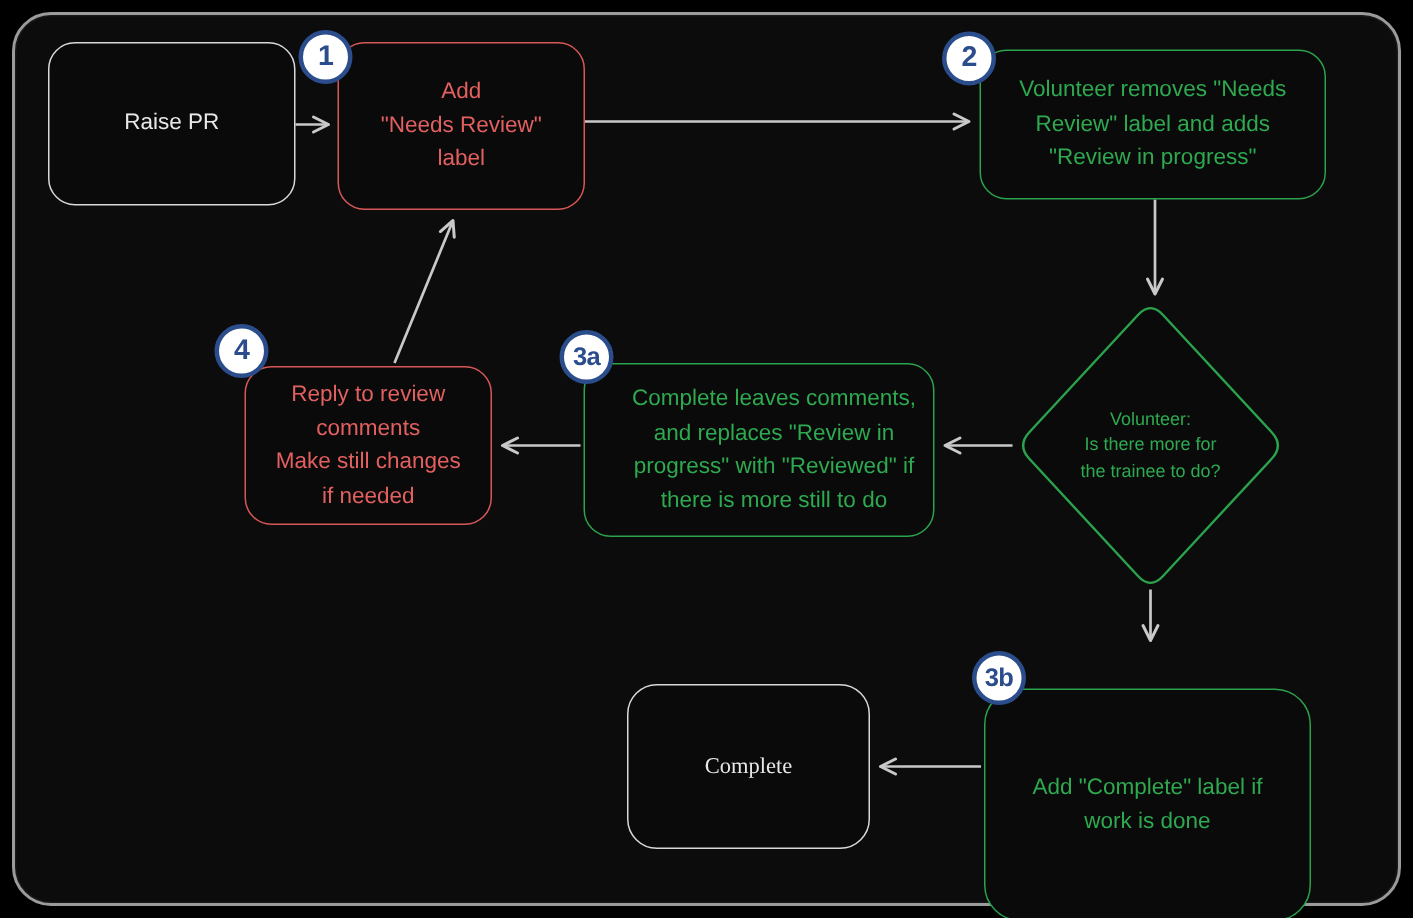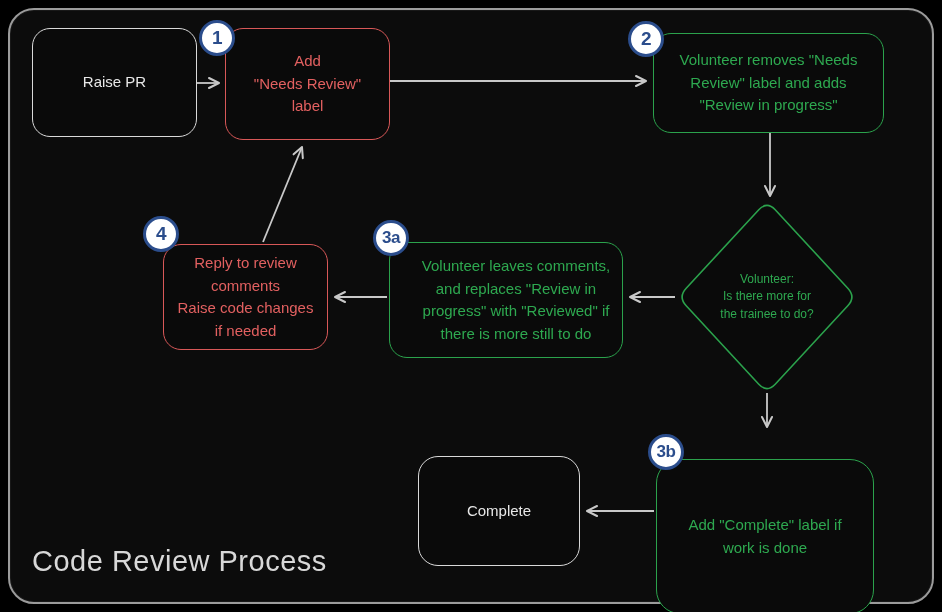--- a/index.html
+++ b/index.html
@@ -48,21 +48,21 @@
   .node.neutral { border: 1.5px solid #d9d9d9; color: #e8e8e8; }
   .node.red     { border: 1.5px solid #d85858; color: #e26060; }
   .node.green   { border: 1.5px solid #2ba24c; color: #2ea950; }
 
   #node-raise-pr { left: 32px;  top: 28px;  width: 165px; height: 109px; }
   #node-step1    { left: 225px; top: 28px;  width: 165px; height: 112px; }
   #node-step2    { left: 653px; top: 33px;  width: 231px; height: 100px; }
   #node-step3a   { left: 389px; top: 242px; width: 234px; height: 116px; padding-left: 20px; }
   #node-step4    { left: 163px; top: 244px; width: 165px; height: 106px; }
   #node-step3b   { left: 656px; top: 459px; width: 218px; height: 155px; border-radius: 24px; }
-  #node-complete { left: 418px; top: 456px; width: 162px; height: 110px; border-radius: 20px; }
+  #node-complete { left: 418px; top: 456px; width: 162px; height: 110px; border-radius: 20px; font-family: Liberation Serif, serif; }
 
   #node-decision {
     left: 672px; top: 251px;
     width: 190px; height: 92px;
     background: transparent;
     border: none;
     color: #2ea950;
     font-size: 12px;
     line-height: 1.45;
     z-index: 2;
@@ -143,39 +143,38 @@
   </div>
 
   <div class="node" id="node-decision">
     <span class="label">Volunteer:
 Is there more for
 the trainee to do?</span>
   </div>
 
   <div class="node green" id="node-step3a">
     <span class="badge b3a">3a</span>
-    <span class="label">Volunteer leaves comments,
+    <span class="label">Complete leaves comments,
 and replaces "Review in
 progress" with "Reviewed" if
 there is more still to do</span>
   </div>
 
   <div class="node red" id="node-step4">
     <span class="badge b4">4</span>
     <span class="label">Reply to review
 comments
-Raise code changes
+Make still changes
 if needed</span>
   </div>
 
   <div class="node green" id="node-step3b">
     <span class="badge b3b">3b</span>
     <span class="label">Add "Complete" label if
 work is done</span>
   </div>
 
   <div class="node neutral" id="node-complete">
     <span class="label">Complete</span>
   </div>
 
-  <div class="title">Code Review Process</div>
 
 </div>
 
 </body></html>

